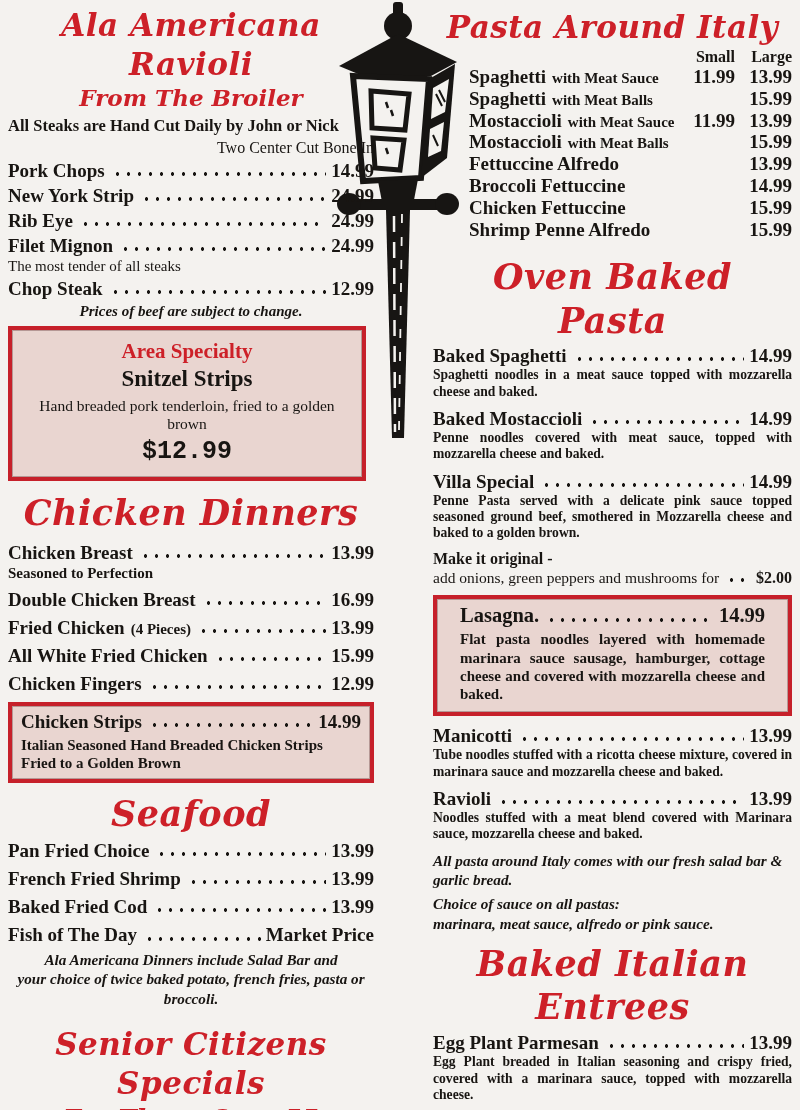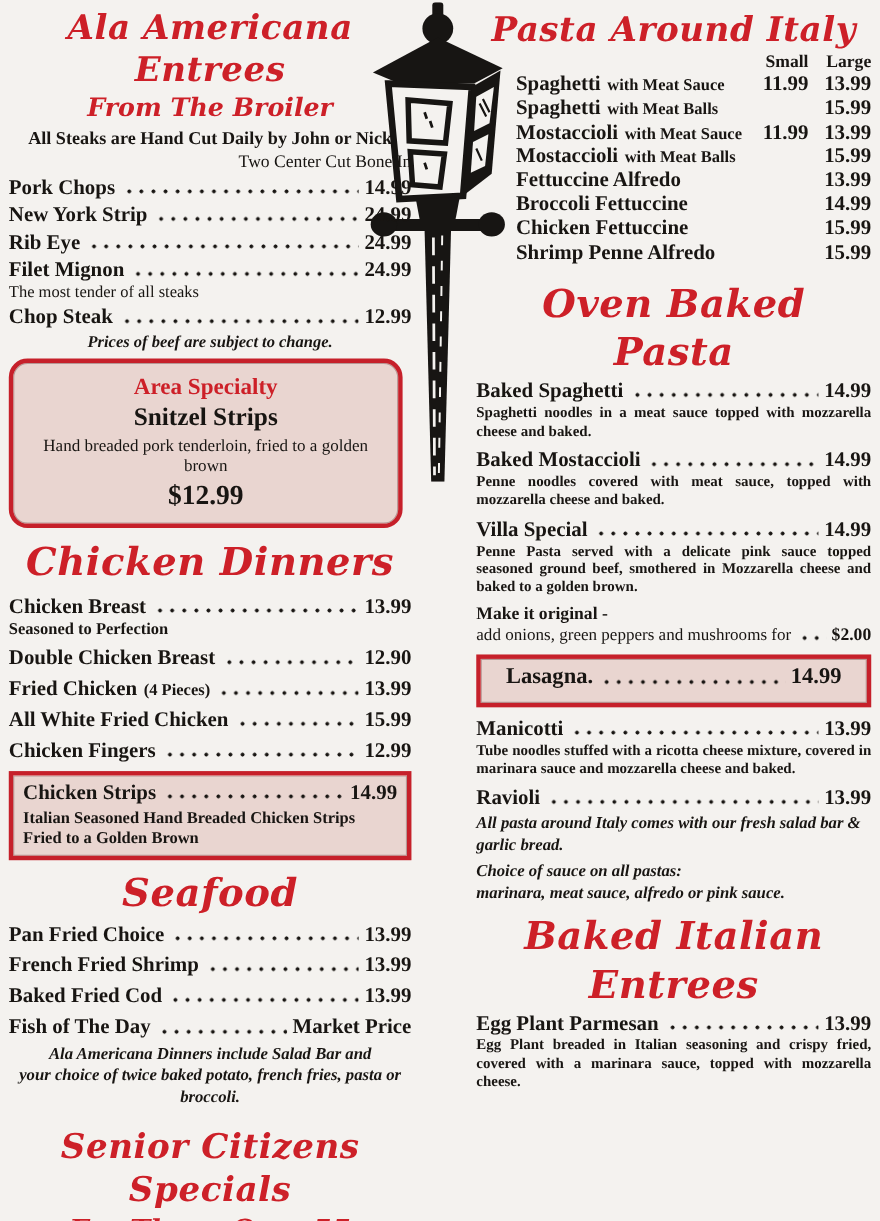--- a/index.html
+++ b/index.html
@@ -10,41 +10,41 @@
        font-family:"Liberation Serif",serif;position:relative;overflow:hidden;}
   .col{position:absolute;top:0;}
   .col.left{left:8px;width:366px;}
   .col.right{left:433px;width:359px;}
   h1,h2{margin:0;text-align:center;color:var(--red);
         font-family:"DejaVu Serif",serif;font-style:italic;font-weight:700;}
   .t32{font-size:31px;line-height:1.25;letter-spacing:.5px;}
   .t35{font-size:35px;line-height:1.25;letter-spacing:.5px;}
   .t23{font-size:23px;line-height:1.15;}
   .t25{font-size:25px;line-height:1.15;}
-  .boldnote{font-weight:700;font-size:16.5px;text-align:center;margin:5px 0 3px;}
+  .boldnote{font-weight:700;font-size:16.5px;text-align:left;margin:5px 0 3px;}
   .plain{font-size:16px;margin:1px 0 0;text-align:right;}
   .row{display:flex;align-items:baseline;font-size:19px;font-weight:700;line-height:1.16;margin:3px 0;}
   .row .nm{white-space:nowrap;}
   .row .sub{font-size:15px;margin-left:6px;white-space:nowrap;text-align:center;}
   .row .pr{white-space:nowrap;}
   .leader{flex:1;align-self:stretch;margin:0 5px;
     background-image:radial-gradient(circle,var(--ink) 1.5px,transparent 2px);
     background-size:11px 6px;background-repeat:repeat-x;
     background-position:2px calc(100% - 5px);}
   .note-sm{font-size:15px;margin:-2px 0 3px;}
   .note-sm.b{font-weight:700;}
   .bi{font-weight:700;font-style:italic;}
   .center{text-align:center;}
   .beefnote{font-size:15px;margin:2px 0 6px;}
   .redbox{border:4px solid var(--border);background:var(--pink);box-shadow:inset 0 0 0 1px rgba(90,40,40,.35);}
-  .box-area{margin:4px 8px 10px 0;padding:9px 12px 11px;text-align:center;border-radius:17px;}
+  .box-area{margin:4px 8px 10px 0;padding:9px 12px 11px;text-align:center;}
   .box-area .bt{color:var(--red);font-weight:700;font-size:21px;}
   .box-area .bn{font-weight:700;font-size:23px;margin-top:2px;}
   .box-area .bd{font-size:15.5px;margin-top:5px;}
-  .box-area .bp{font-weight:700;font-size:25px;margin-top:4px;}
+  .box-area .bp{font-weight:700;font-size:25px;margin-top:4px;font-family:Liberation Mono, monospace;}
   .box-strip{margin:7px 0 9px;padding:2px 9px 6px;}
   .desc{font-size:13.6px;font-weight:700;line-height:1.2;text-align:justify;margin:0 0 8px;}
   .boxdesc{font-size:15px;font-weight:700;line-height:1.22;text-align:justify;}
   .prow{display:flex;align-items:baseline;font-size:19px;font-weight:700;line-height:1.1;margin:1px 0;padding-left:36px;}
   .prow .nm{flex:1;}
   .prow .sub{font-size:15px;margin-left:6px;}
   .pcell{width:57px;text-align:right;white-space:nowrap;}
   .phead{display:flex;font-size:16px;font-weight:700;line-height:1;margin:2px 0 2px;}
   .phead .sp{flex:1;}
   .mk-label{font-weight:700;font-size:16px;margin:1px 0 0;}
@@ -75,21 +75,21 @@
   <polygon points="42,179 82,177 78,198 46,200" fill="#171513"></polygon>
   <rect x="4" y="197" width="116" height="11" rx="4" fill="#171513"></rect>
   <ellipse cx="13" cy="202" rx="12" ry="11" fill="#171513"></ellipse>
   <ellipse cx="111" cy="202" rx="12" ry="11" fill="#171513"></ellipse>
   <polygon points="50,208 74,208 68,436 56,436" fill="#171513"></polygon>
   <path d="M58,214 L59,430" stroke="#f4f2ef" stroke-width="2.5" stroke-dasharray="16 10"></path>
   <path d="M66,212 L63,428" stroke="#f4f2ef" stroke-width="1.8" stroke-dasharray="9 14"></path>
 </svg>
 
 <div class="col left">
-  <h1 class="t32" style="margin-top:6px">Ala Americana Entrees</h1>
+  <h1 class="t32" style="margin-top:6px">Ala Americana Ravioli</h1>
   <h2 class="t23" style="margin:1px 0 2px">From The Broiler</h2>
   <p class="boldnote">All Steaks are Hand Cut Daily by John or Nick</p>
   <p class="plain">Two Center Cut Bone In</p>
 
   <div class="row">
     <span class="nm">Pork Chops</span>
     <span class="leader"></span>
     <span class="pr">14.99</span>
   </div>
   <div class="row">
@@ -125,21 +125,21 @@
   <h1 class="t35" style="margin:10px 0 7px">Chicken Dinners</h1>
   <div class="row">
     <span class="nm">Chicken Breast</span>
     <span class="leader"></span>
     <span class="pr">13.99</span>
   </div>
   <p class="note-sm b">Seasoned to Perfection</p>
   <div class="row" style="margin-top:7px">
     <span class="nm">Double Chicken Breast</span>
     <span class="leader"></span>
-    <span class="pr">12.90</span>
+    <span class="pr">16.99</span>
   </div>
   <div class="row" style="margin-top:6px">
     <span class="nm">Fried Chicken</span>
       <span class="sub">(4 Pieces)</span>
     <span class="leader"></span>
     <span class="pr">13.99</span>
   </div>
   <div class="row" style="margin-top:6px">
     <span class="nm">All White Fried Chicken</span>
     <span class="leader"></span>
@@ -268,36 +268,38 @@
     <span class="leader"></span>
     <span class="pr">$2.00</span>
   </div>
 
   <div class="redbox box-lg">
     <div class="row">
       <span class="nm">Lasagna.</span>
       <span class="leader"></span>
       <span class="pr">14.99</span>
     </div>
+    <div class="boxdesc">Flat pasta noodles layered with homemade marinara sauce sausage, hamburger, cottage cheese and covered with mozzarella cheese and baked.</div>
   </div>
 
   <div>
     <div class="row" style="margin:0">
       <span class="nm">Manicotti</span>
       <span class="leader"></span>
       <span class="pr">13.99</span>
     </div>
     <div class="desc">Tube noodles stuffed with a ricotta cheese mixture, covered in marinara sauce and mozzarella cheese and baked.</div>
   </div>
   <div>
     <div class="row" style="margin:0">
       <span class="nm">Ravioli</span>
       <span class="leader"></span>
       <span class="pr">13.99</span>
     </div>
+    <div class="desc">Noodles stuffed with a meat blend covered with Marinara sauce, mozzarella cheese and baked.</div>
   </div>
 
   <p class="bi notes-bi" style="margin:2px 0 0">All pasta around Italy comes with our fresh salad bar &amp; garlic bread.</p>
   <p class="bi notes-bi" style="margin:4px 0 0">Choice of sauce on all pastas:</p>
   <p class="bi notes-bi" style="margin:0">marinara, meat sauce, alfredo or pink sauce.</p>
 
   <h1 class="t35" style="margin:8px 0 3px">Baked Italian Entrees</h1>
   <div>
     <div class="row" style="margin:0">
       <span class="nm">Egg Plant Parmesan</span>

